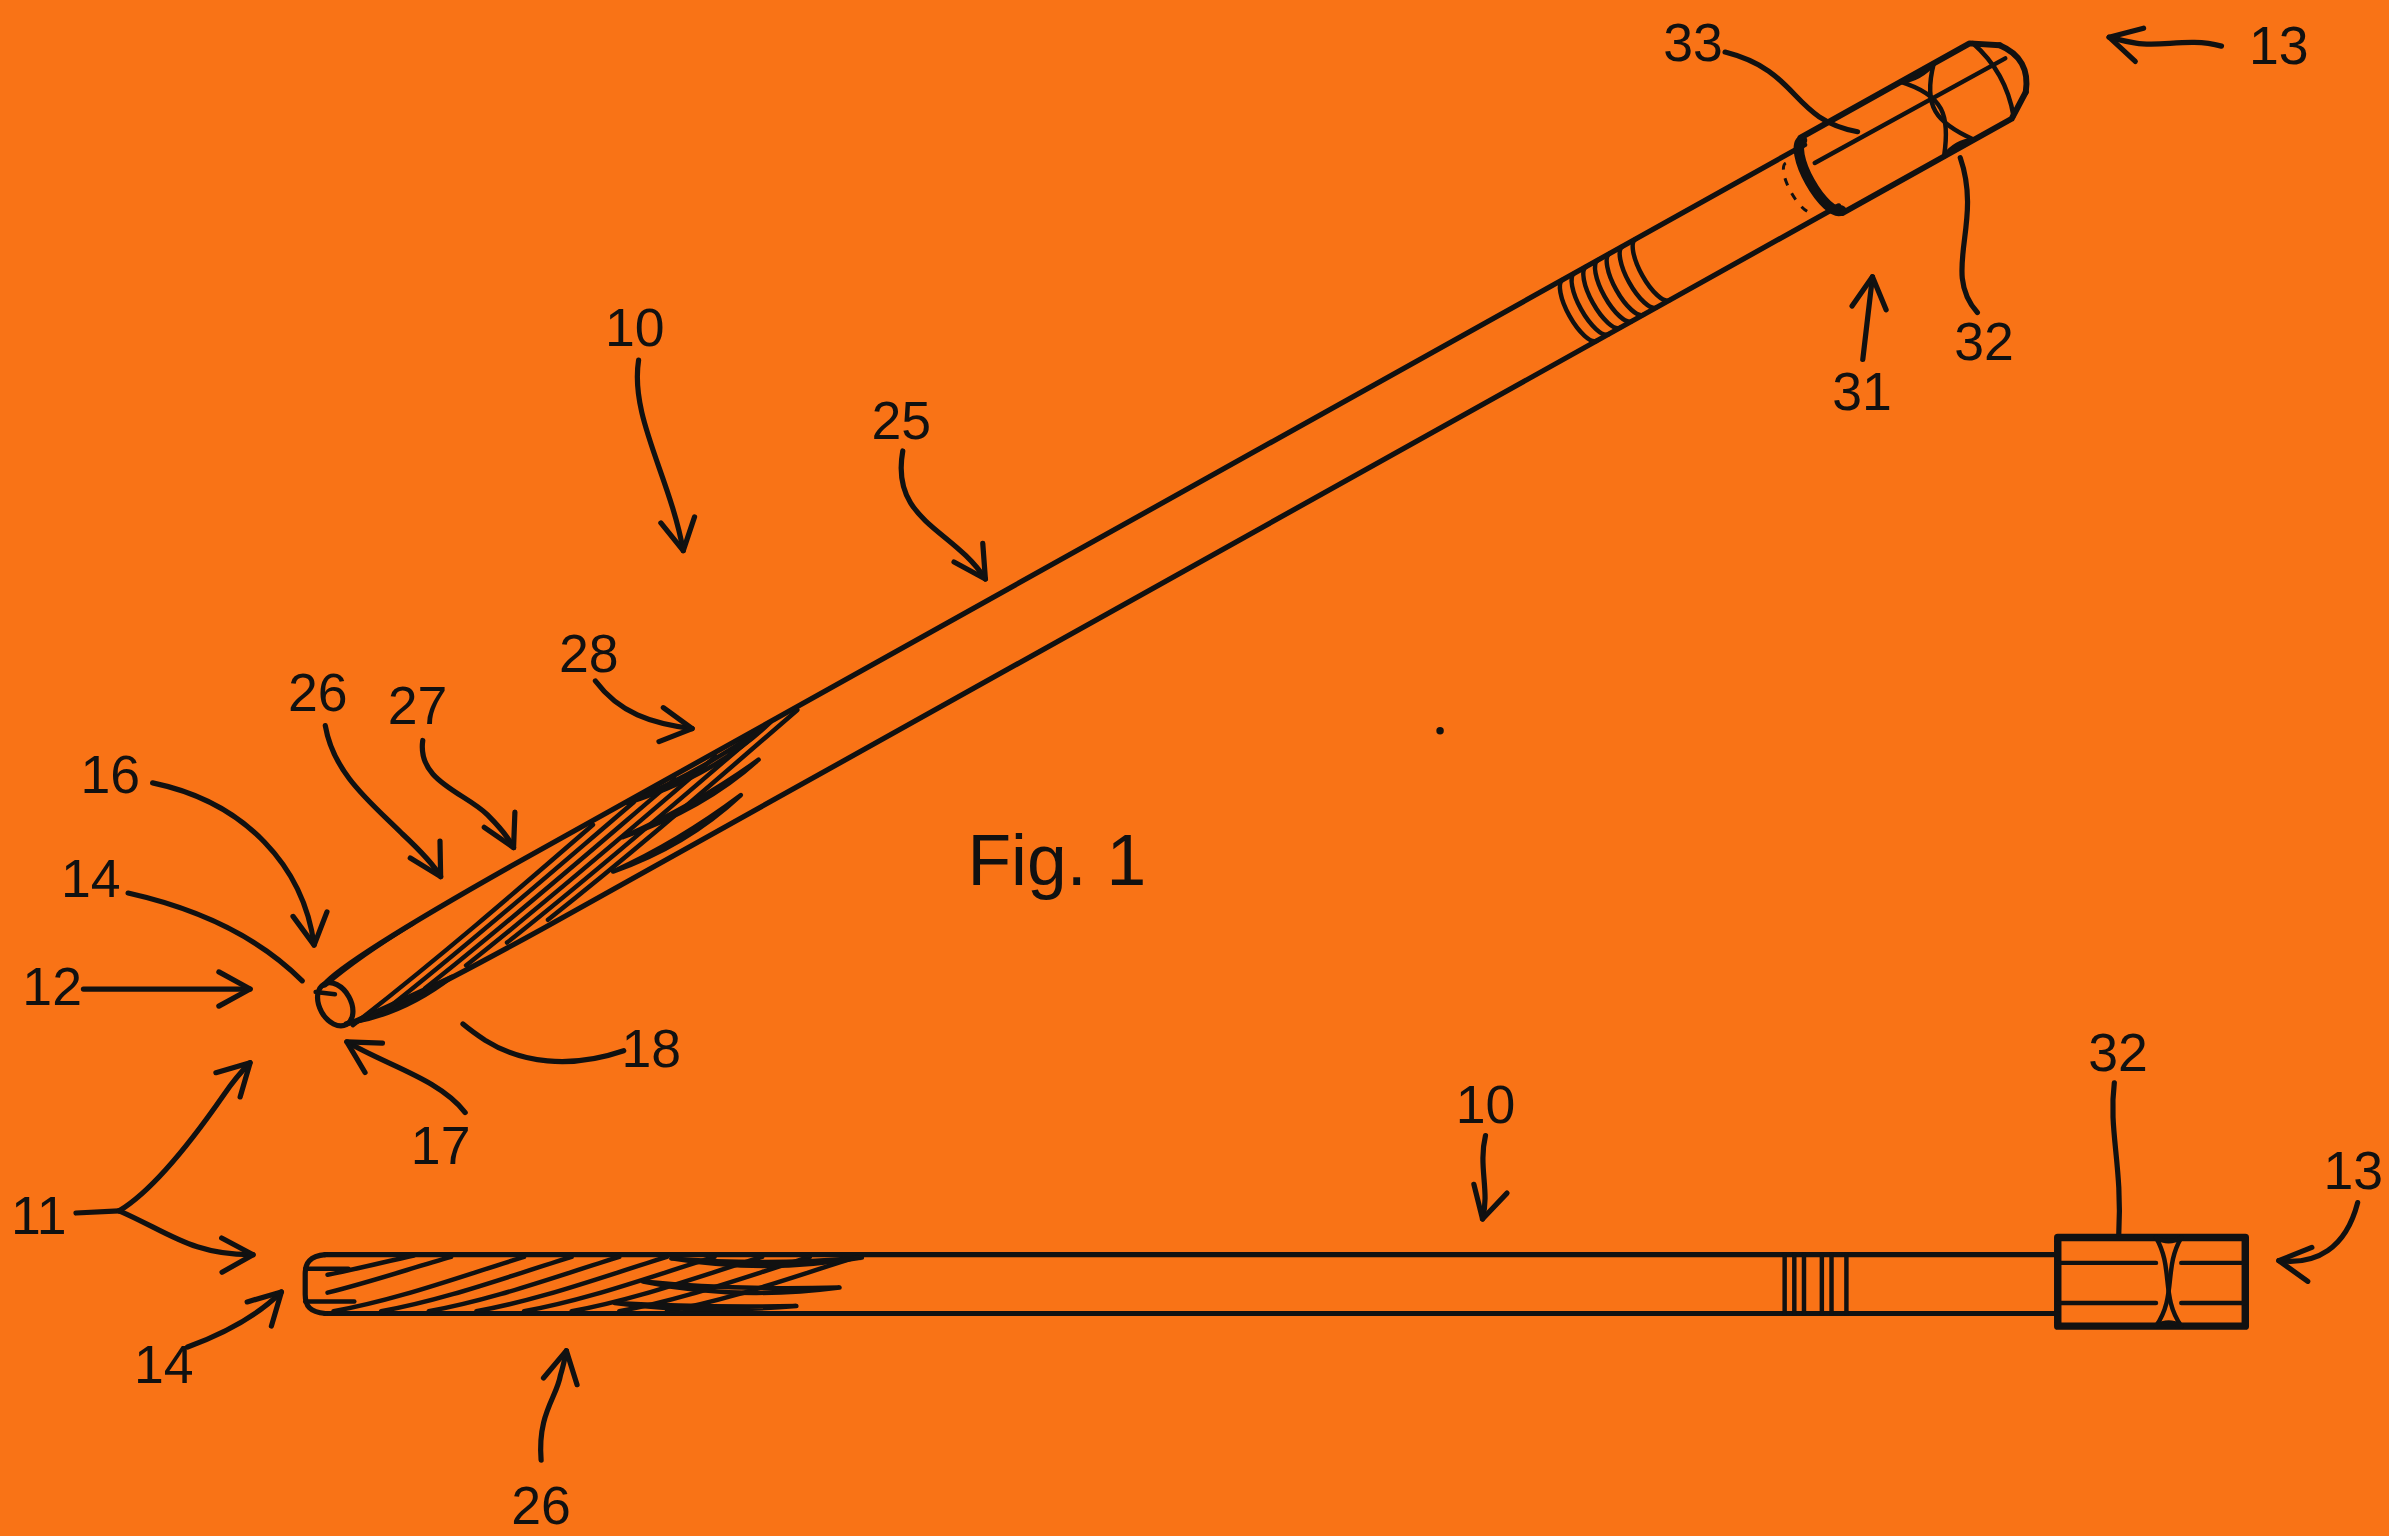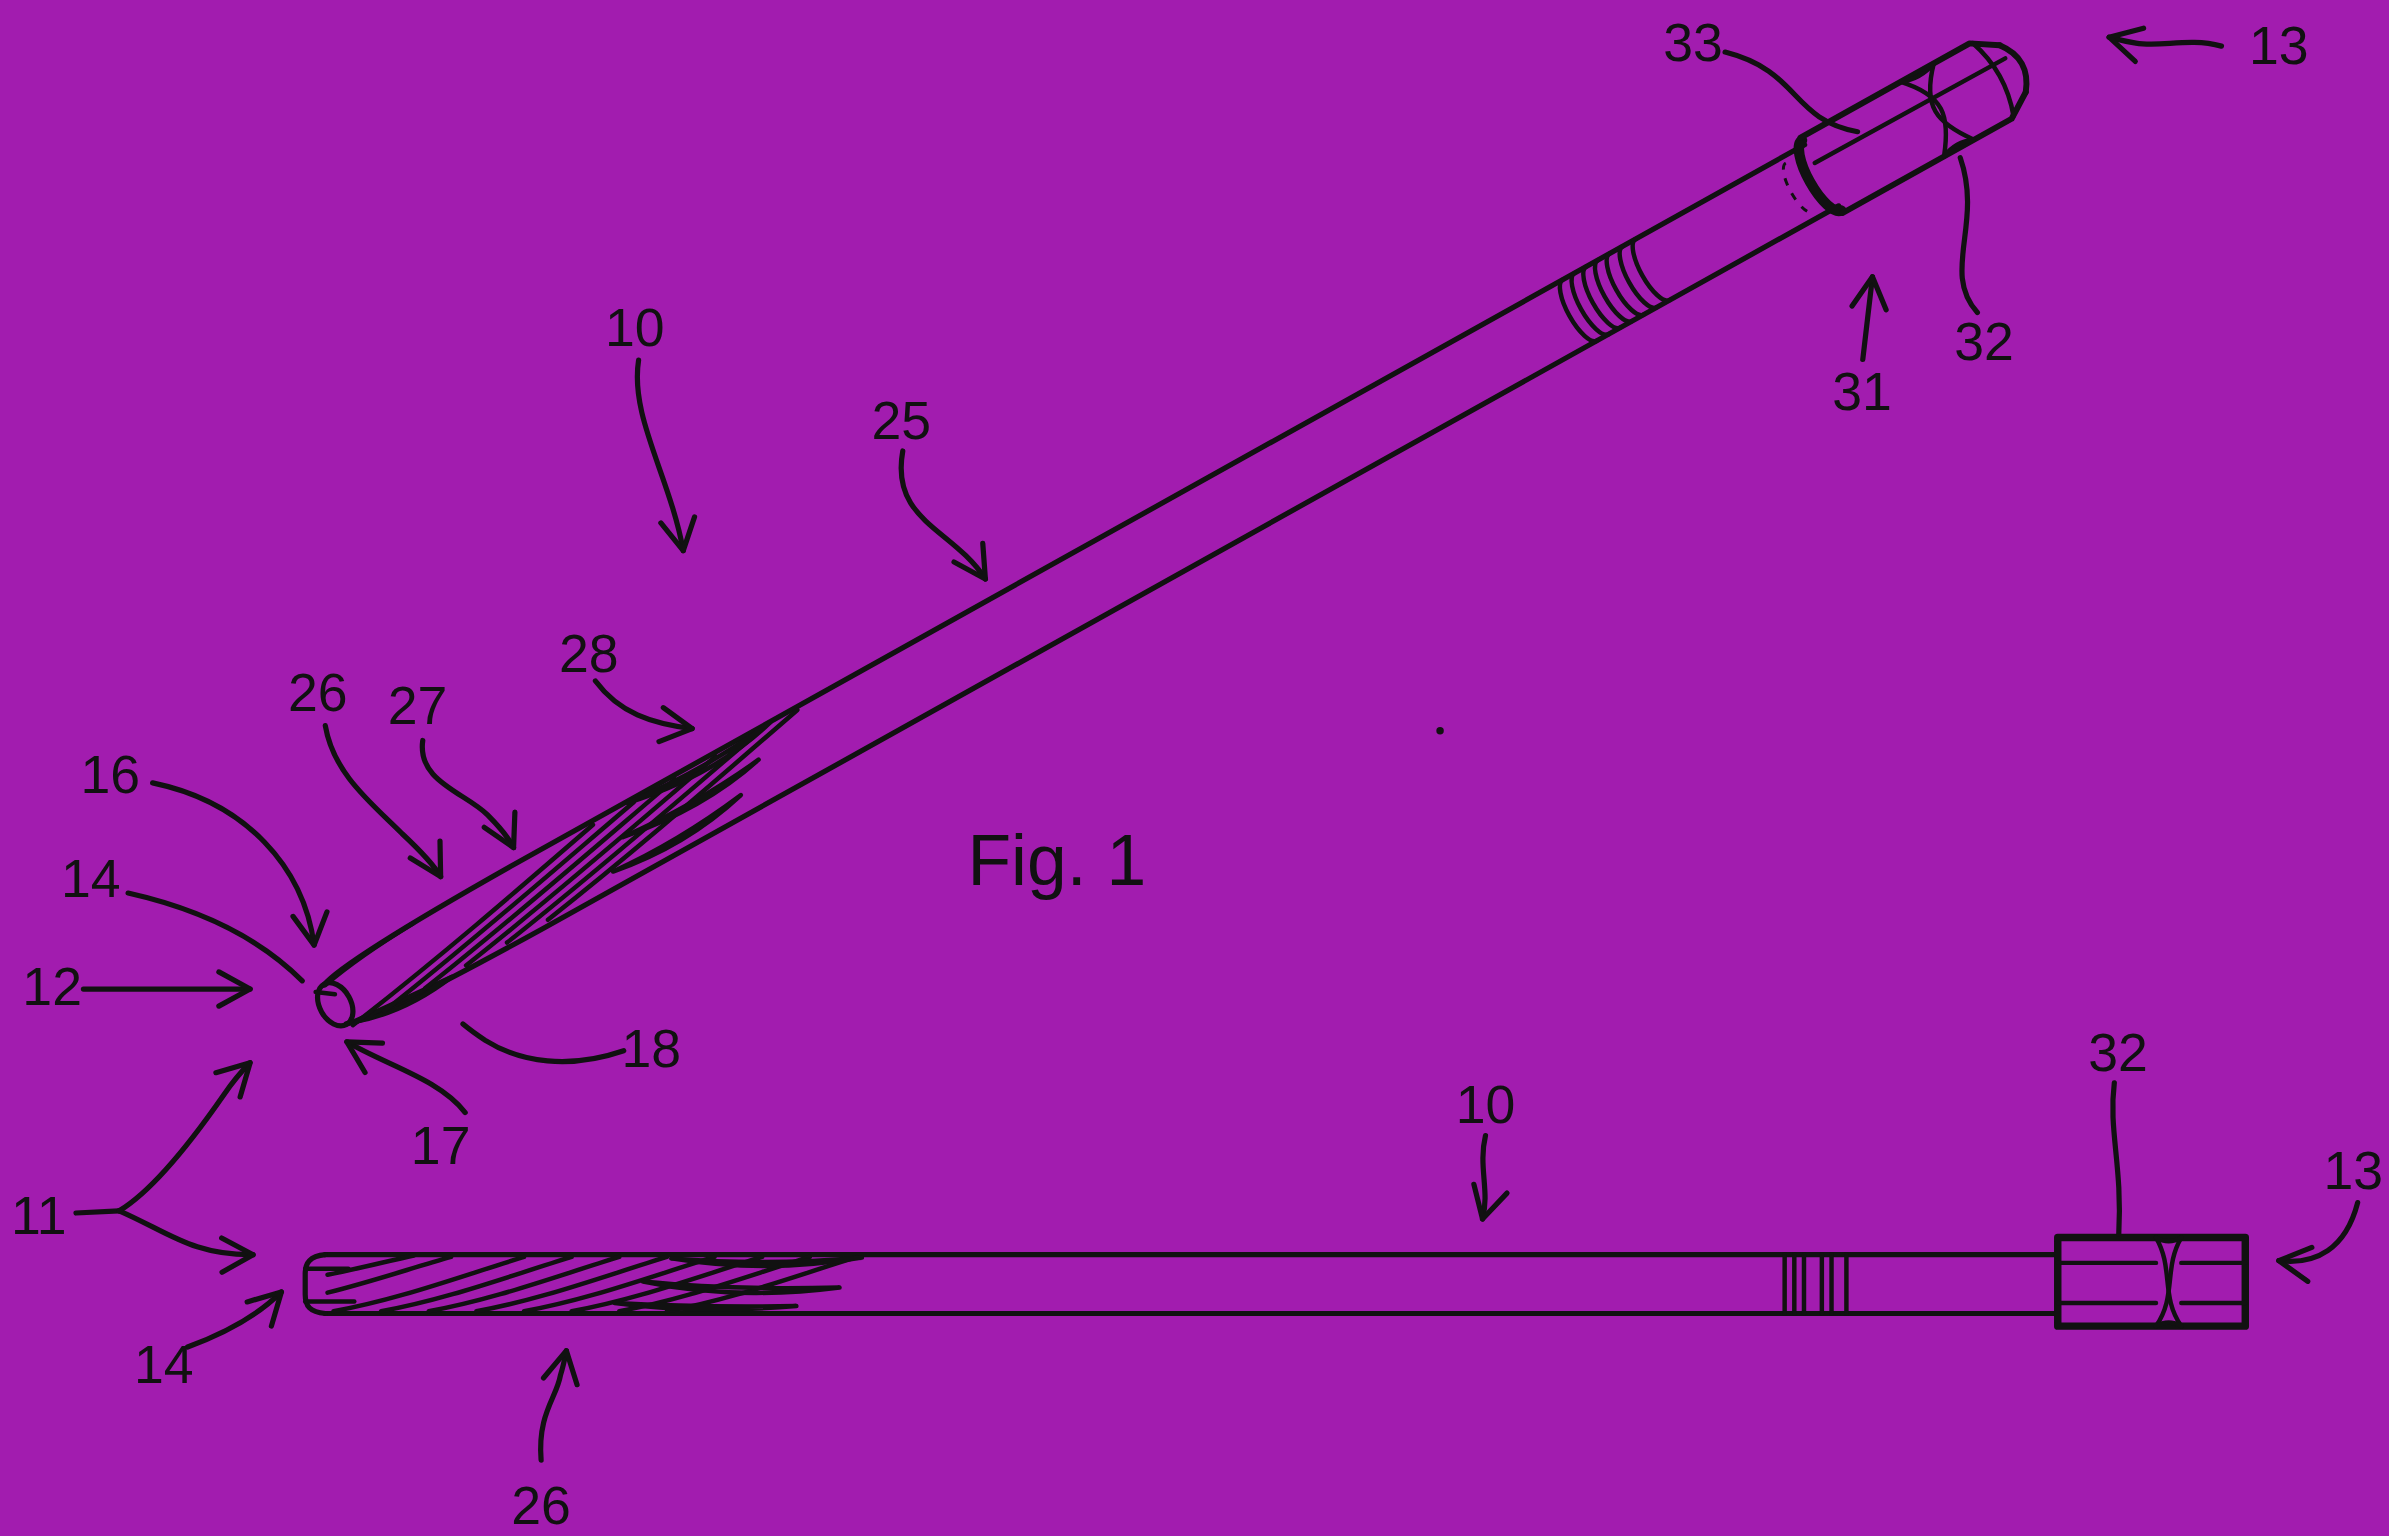--- a/index.html
+++ b/index.html
@@ -5,21 +5,21 @@
   html, body {
     margin: 0;
     padding: 0;
     background: #ffffff;
     font-family: "Liberation Sans", sans-serif;
   }
   .canvas {
     position: relative;
     width: 2389px;
     height: 1536px;
-    background: #a21caf;
+    background: #f97316;
     overflow: hidden;
   }
   svg { display: block; width: 100%; height: 100%; }
   .ln   { fill: none; stroke: #111111; stroke-width: 7; stroke-linecap: round; stroke-linejoin: round; }
   .ln6  { fill: none; stroke: #111111; stroke-width: 6; stroke-linecap: round; stroke-linejoin: round; }
   .ln8  { fill: none; stroke: #111111; stroke-width: 8; stroke-linecap: round; stroke-linejoin: round; }
   .ln10 { fill: none; stroke: #111111; stroke-width: 10; stroke-linecap: round; stroke-linejoin: round; }
   .ln14 { fill: none; stroke: #111111; stroke-width: 14; stroke-linecap: round; stroke-linejoin: round; }
   .dash { fill: none; stroke: #111111; stroke-width: 4; stroke-dasharray: 10 12; }
   .lead { fill: none; stroke: #111111; stroke-width: 7; stroke-linecap: round; stroke-linejoin: round; }

